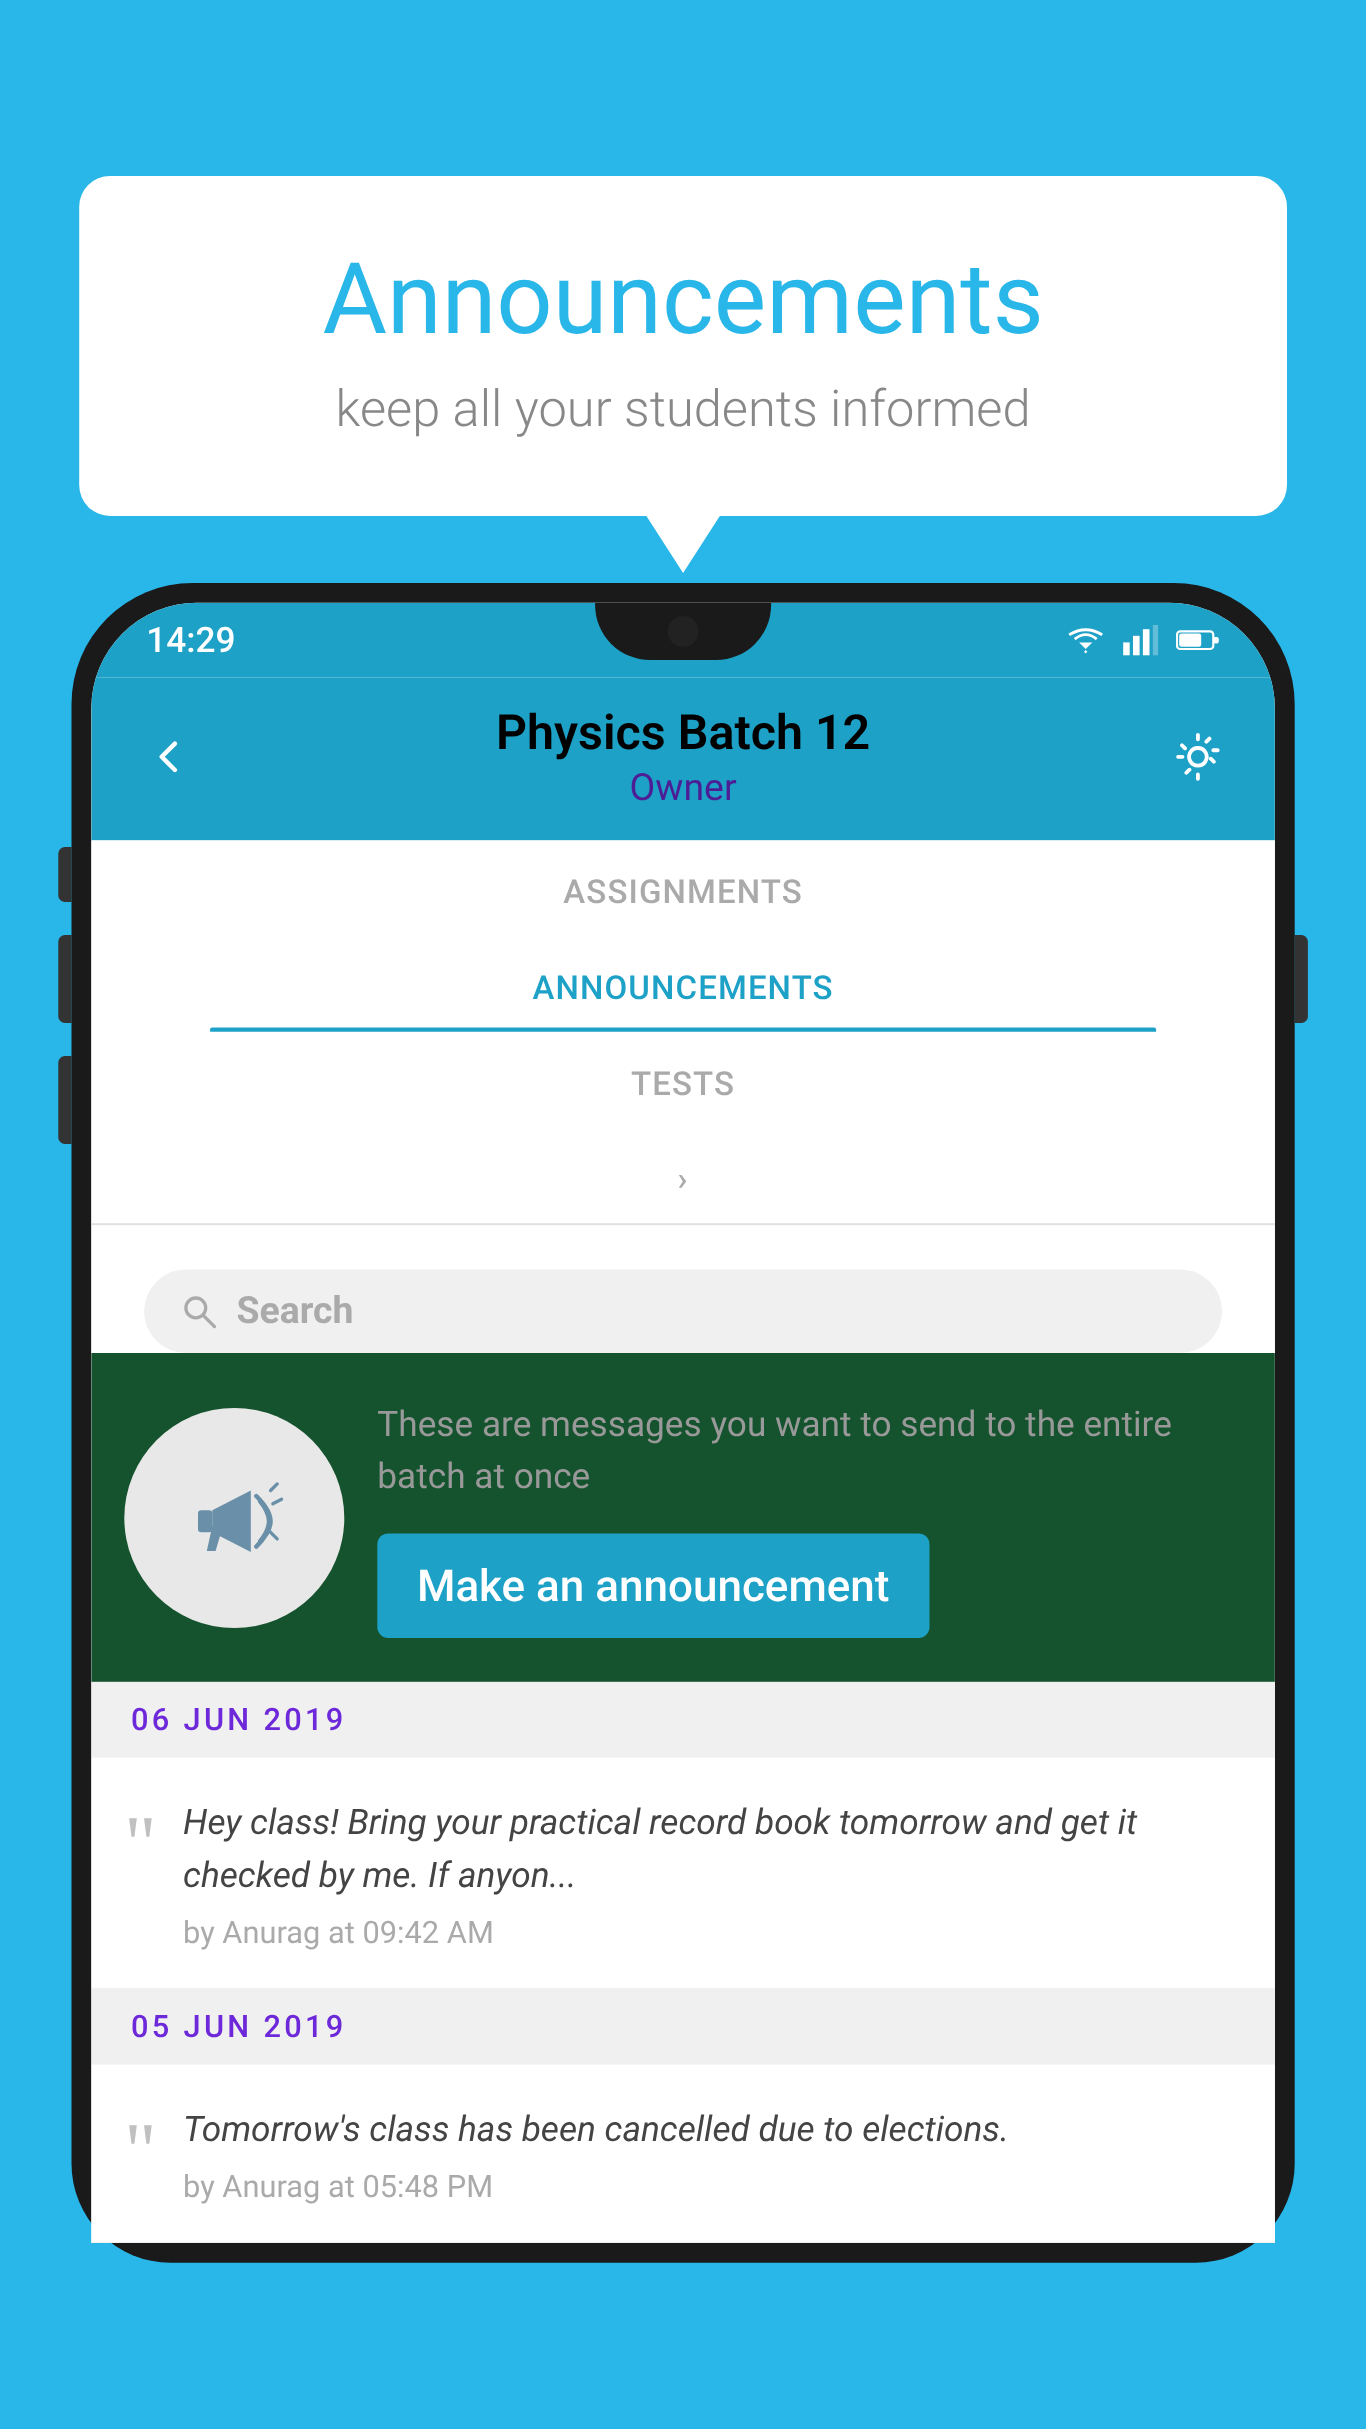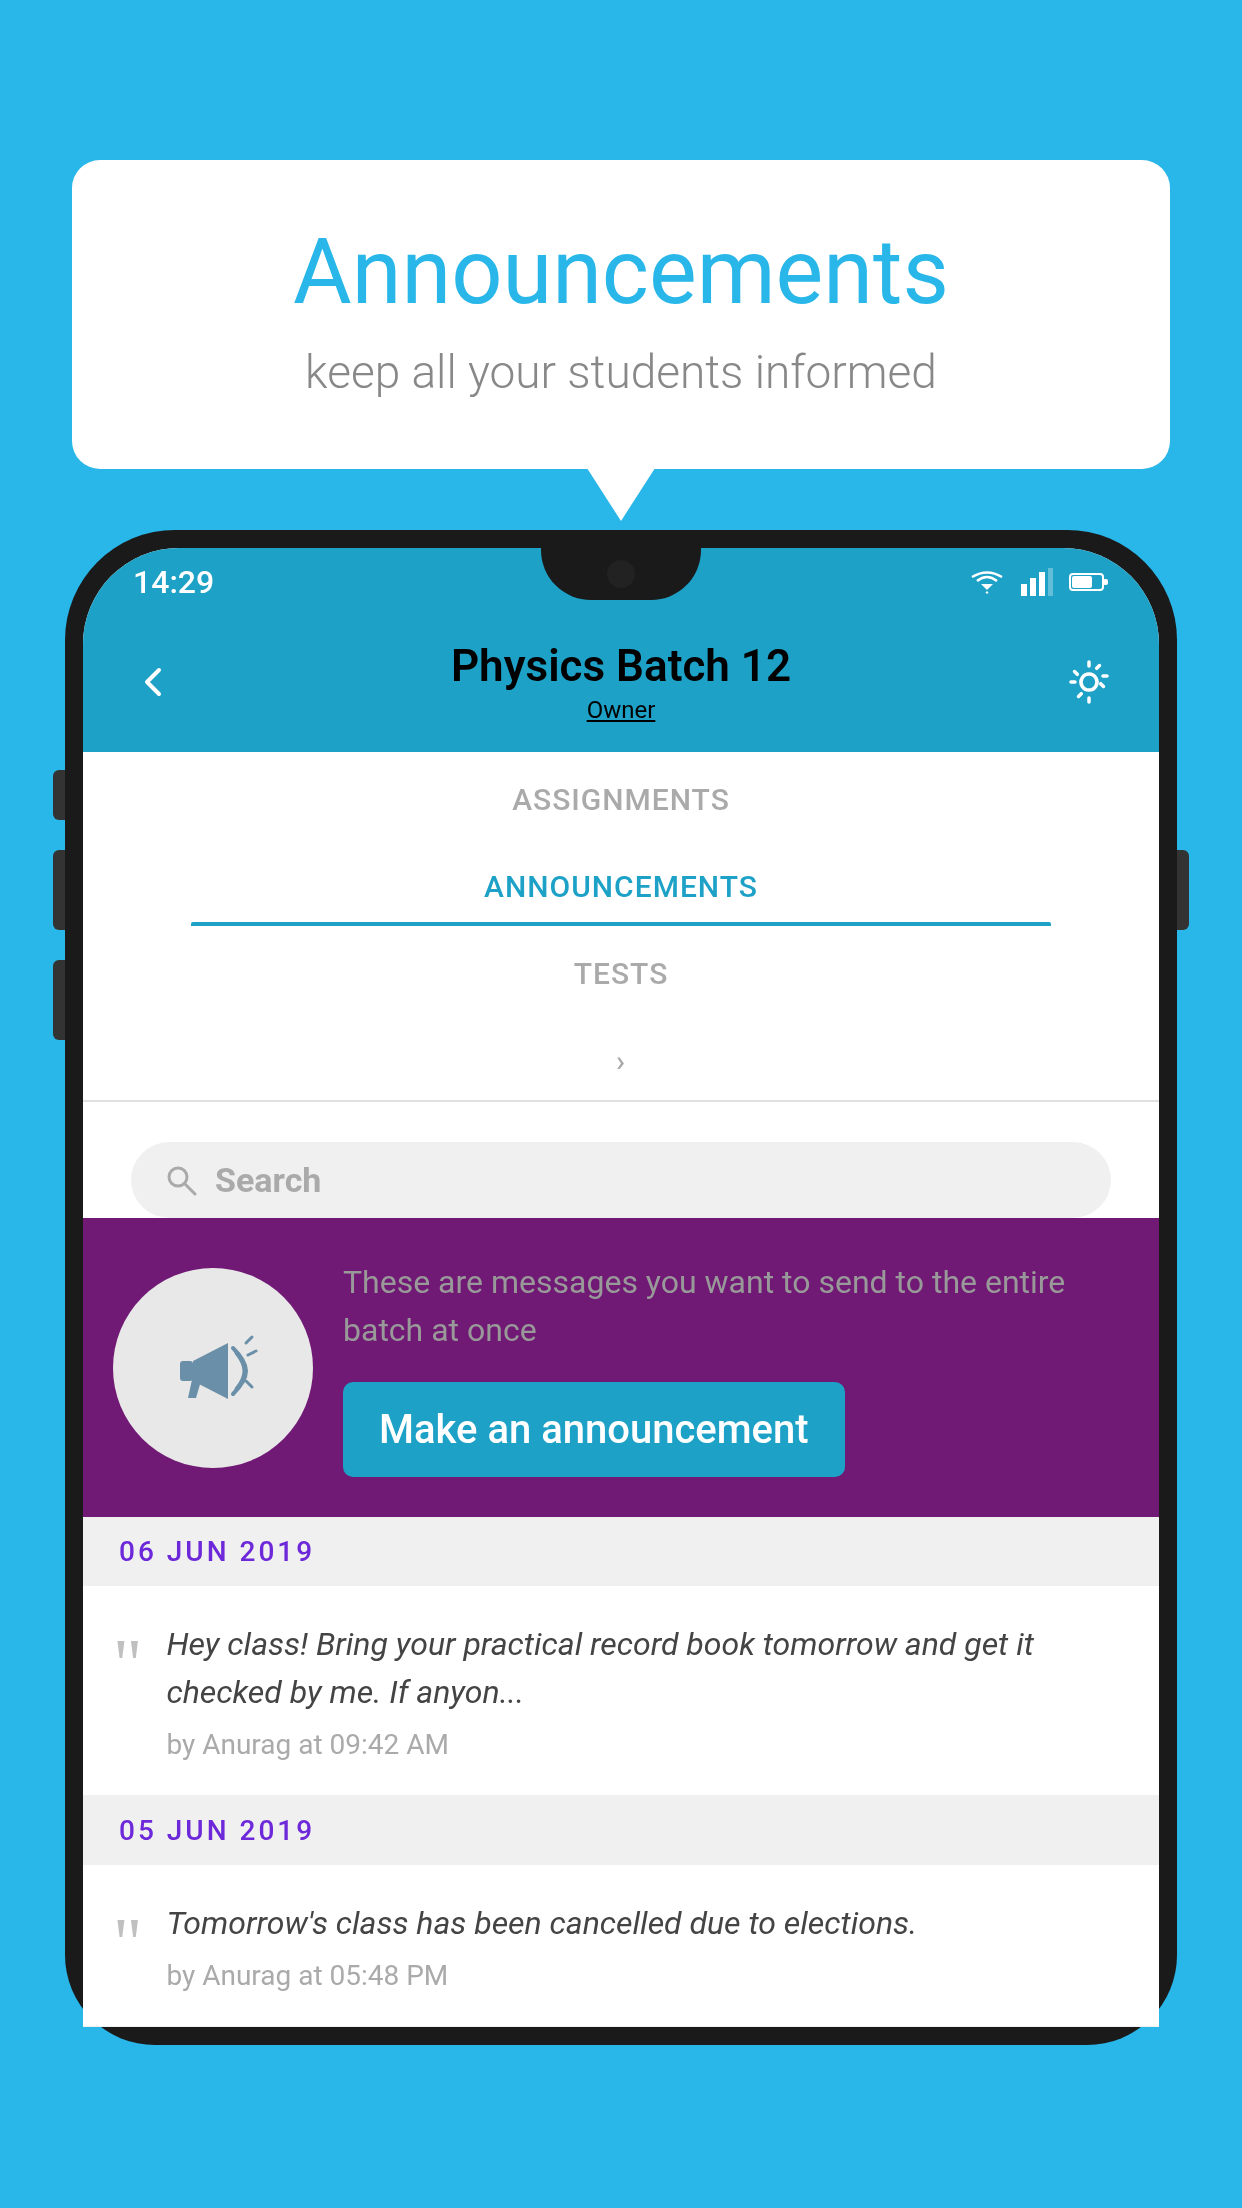--- a/index.html
+++ b/index.html
@@ -140,25 +140,24 @@
       flex: 1;
     }
 
     .header-title {
       font-size: 44px;
       color: #000000;
       font-weight: 600;
     }
 
     .header-subtitle {
-      font-size: 24px;
-      color: #000000;
+      font-size: 34px;
+      color: #4c1d95;
       font-weight: 400;
       margin-top: 4px;
-      text-decoration: underline;
     }
 
     .gear-btn {
       width: 60px;
       height: 60px;
       display: flex;
       align-items: center;
       justify-content: center;
     }
 
@@ -216,21 +215,21 @@
     .search-placeholder {
       font-size: 34px;
       color: #aaaaaa;
     }
 
     
     .announce-promo {
       display: flex;
       align-items: center;
       padding: 40px 30px;
-      background: #701a75;
+      background: #14532d;
       gap: 30px;
     }
 
     .announce-icon-circle {
       width: 200px;
       height: 200px;
       min-width: 200px;
       border-radius: 50%;
       background: #e8e8e8;
       display: flex;

